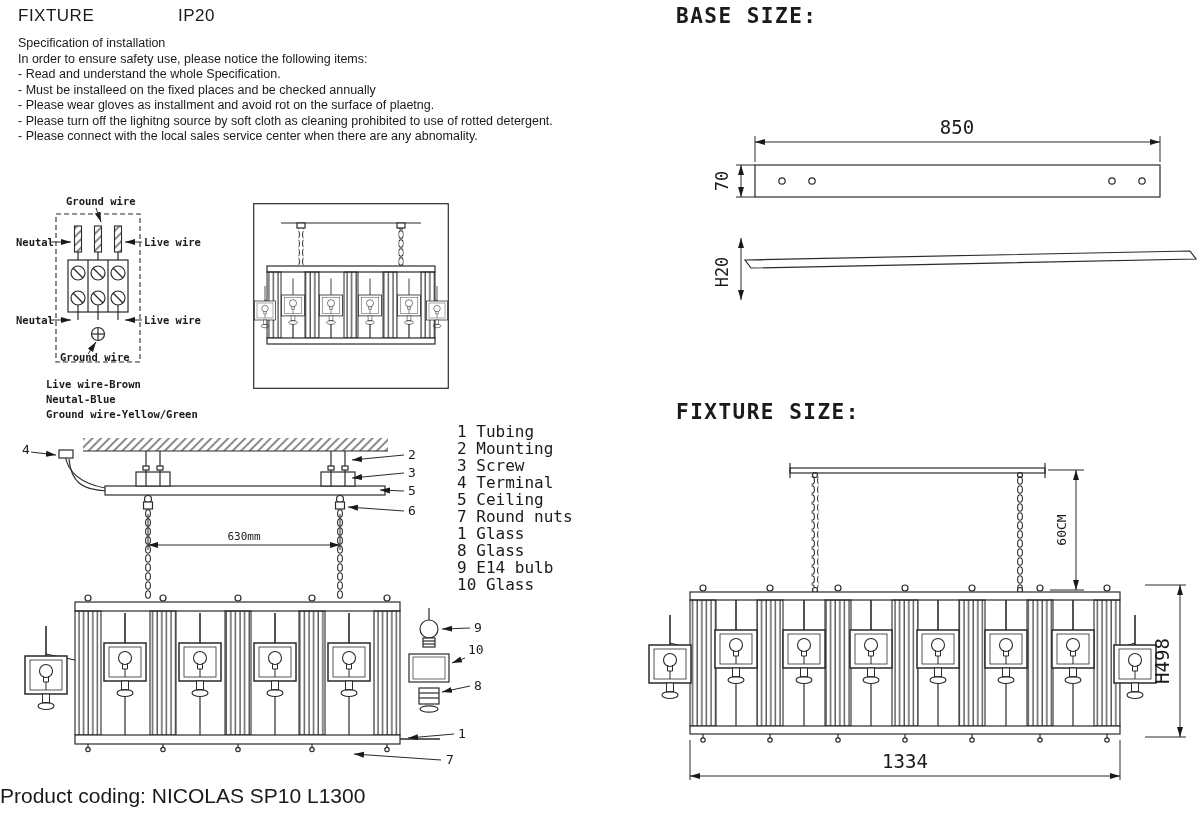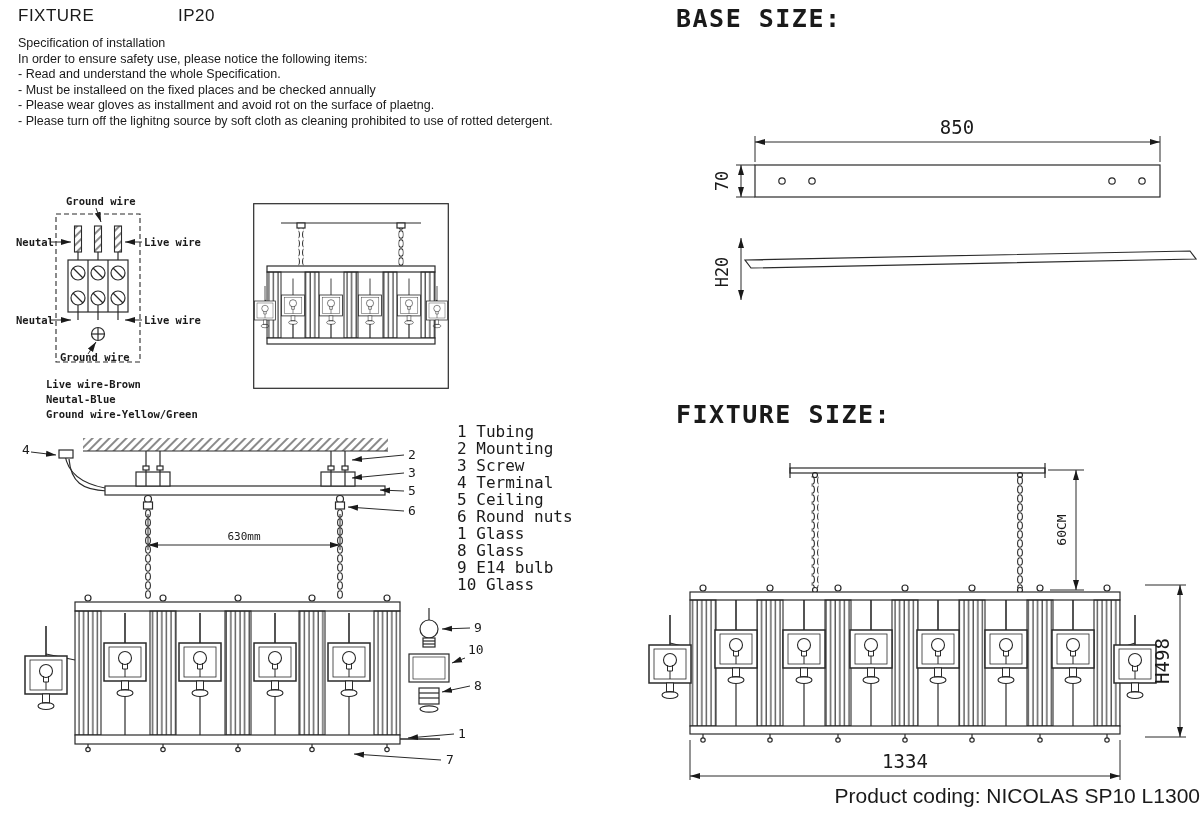--- a/index.html
+++ b/index.html
@@ -4,23 +4,23 @@
 <style>
   * { margin:0; padding:0; box-sizing:border-box; }
   html,body { background:#fff; }
   body {
     width:1200px; height:828px; position:relative; overflow:hidden;
     font-family:"Liberation Sans", sans-serif; color:#1a1a1a;
   }
   .abs { position:absolute; }
   .hdr { font-size:17px; letter-spacing:0.5px; }
   .spec { font-size:12.5px; line-height:15.5px; white-space:nowrap; }
-  .sec-title { font-family:"DejaVu Sans Mono", monospace; font-weight:700; font-size:25px; letter-spacing:1.5px; }
+  .sec-title { font-family:"DejaVu Sans Mono", monospace; font-weight:700; font-size:21px; letter-spacing:1.5px; }
   .parts { font-family:"DejaVu Sans Mono", monospace; font-size:16px; line-height:17px; white-space:nowrap; }
-  .footer { position:absolute; left:0; top:784px; width:1200px; text-align:right; font-size:21px; }
+  .footer { position:absolute; left:0; top:784px; width:1200px; text-align:left; font-size:21px; }
   svg.draw { position:absolute; overflow:visible; }
   svg text { font-family:"DejaVu Sans Mono", monospace; fill:#1a1a1a; }
   .wlbl { font-size:10.5px; font-weight:700; }
   .co { font-size:13px; }
   .dimtxt { font-size:19px; }
   .ln { stroke:#2a2a2a; fill:none; stroke-width:1.2; }
   .fw { fill:#fff; stroke:#2a2a2a; stroke-width:1.2; }
   .dim { stroke:#2a2a2a; fill:none; stroke-width:1; }
 </style>
 </head>
@@ -61,32 +61,33 @@
   <div class="abs hdr" style="left:18px;top:6px">FIXTURE</div>
   <div class="abs hdr" style="left:178px;top:6px">IP20</div>
 
   <div class="abs spec" style="left:18px;top:36px">
     <div>Specification of installation</div>
     <div>In order to ensure safety use, please notice the following items:</div>
     <div>- Read and understand the whole Specification.</div>
     <div>- Must be installeed on the fixed places and be checked annually</div>
     <div>- Please wear gloves as installment and avoid rot on the surface of plaetng.</div>
     <div>- Please turn off the lighitng source by soft cloth as cleaning prohibited to use of rotted detergent.</div>
+    <div>- Please connect with the local sales service center when there are any abnomality.</div>
   </div>
 
   <div class="abs sec-title" style="left:676px;top:4px">BASE SIZE:</div>
   <div class="abs sec-title" style="left:676px;top:400px">FIXTURE SIZE:</div>
 
   <div class="abs parts" style="left:457px;top:423px">
     <div>1 Tubing</div>
     <div>2 Mounting</div>
     <div>3 Screw</div>
     <div>4 Terminal</div>
     <div>5 Ceiling</div>
-    <div>6 Round nuts</div>
+    <div>7 Round nuts</div>
     <div>1 Glass</div>
     <div>8 Glass</div>
     <div>9 E14 bulb</div>
     <div>10 Glass</div>
   </div>
 
   <svg class="draw" style="left:8px;top:192px" width="245" height="245" viewBox="0 0 245 245">
     <text x="58" y="13" class="wlbl">Ground wire</text>
     <line x1="88" y1="16" x2="93" y2="30" class="dim" marker-end="url(#arrE)"></line>
     <rect x="48" y="22" width="84" height="148" fill="none" stroke="#2a2a2a" stroke-width="1.1" stroke-dasharray="5 3"></rect>

